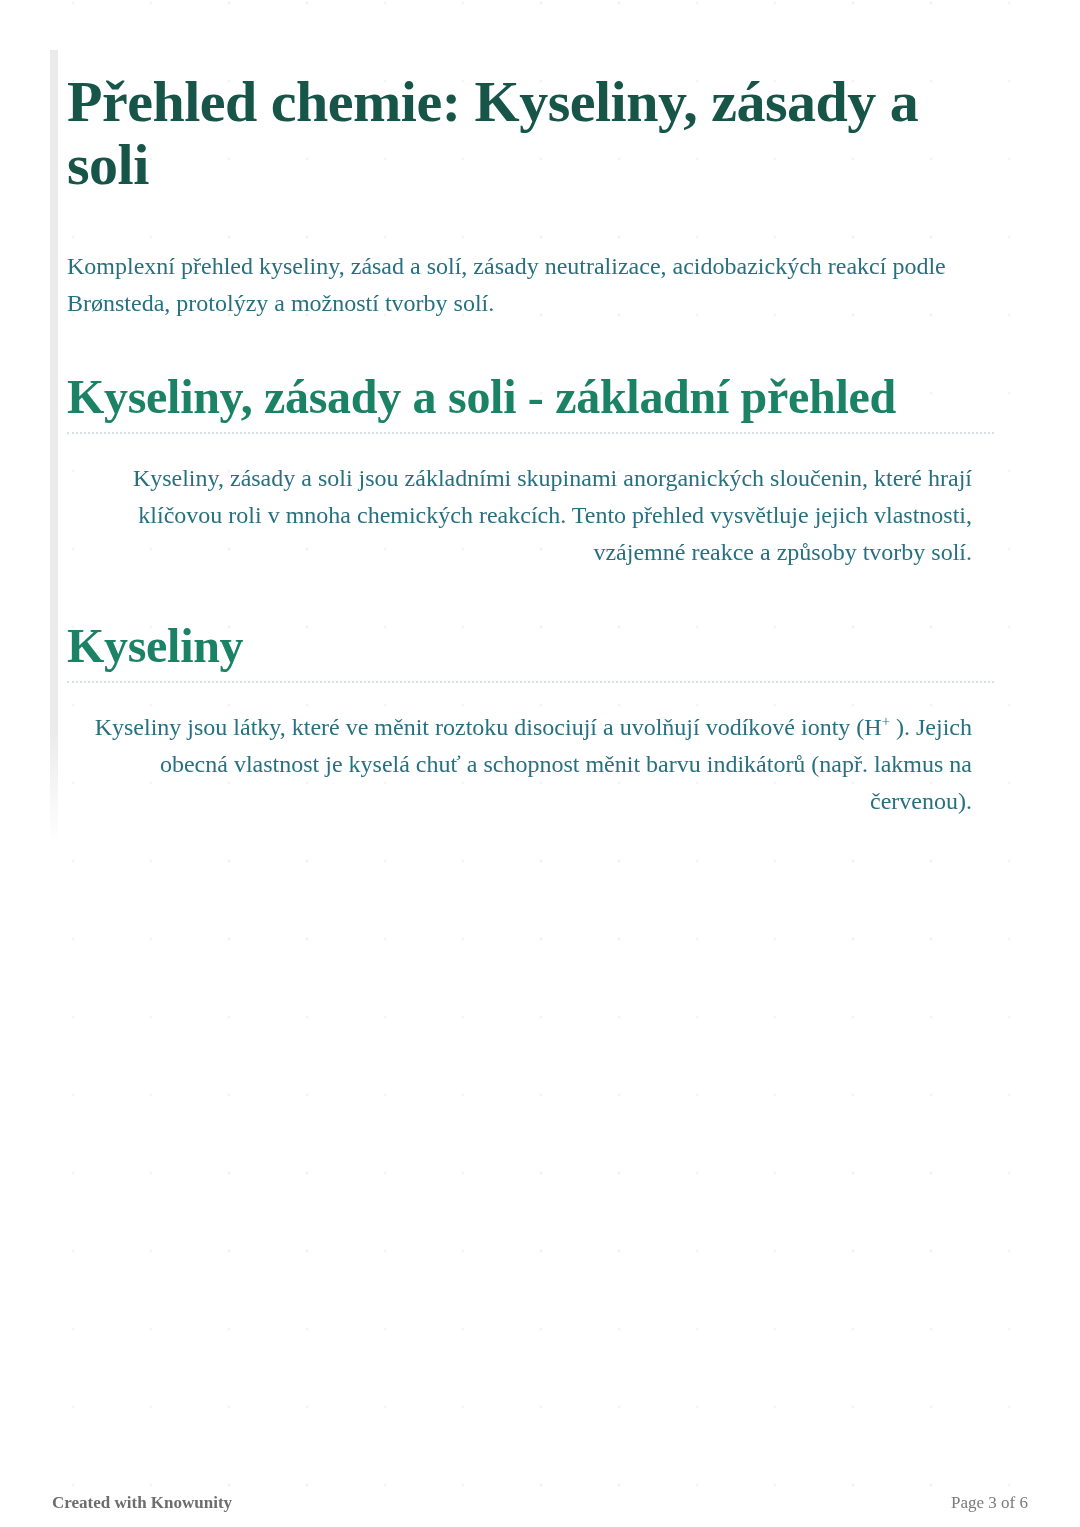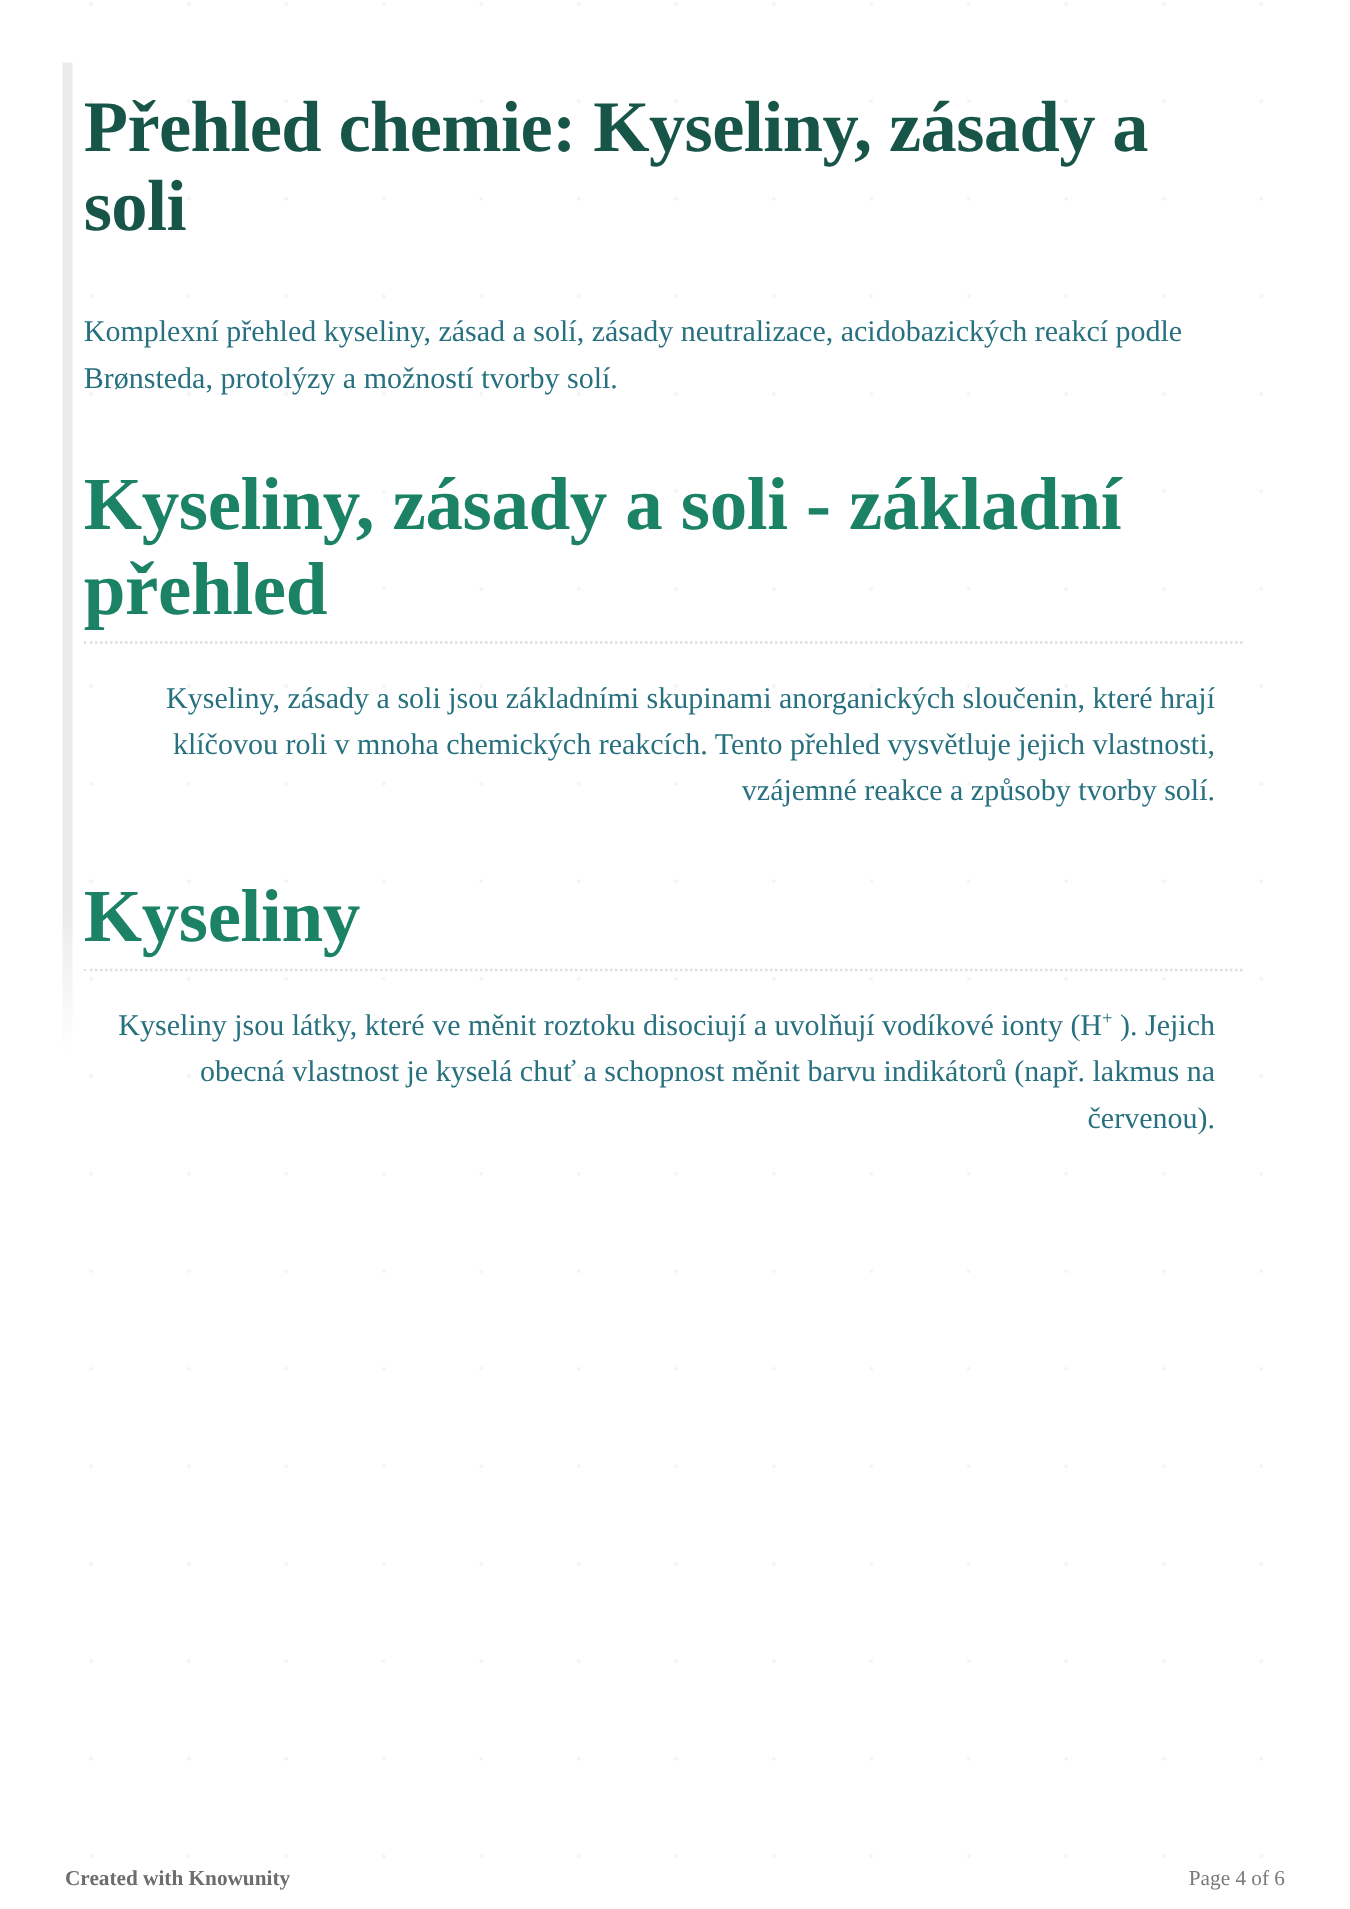--- a/index.html
+++ b/index.html
@@ -41,21 +41,21 @@
   }
   .lead {
     margin: 52px 0 0 0;
     font-size: 24px;
     line-height: 37px;
     color: #26707f;
     max-width: 905px;
   }
   .section-heading {
     margin: 48px 0 0 0;
-    font-size: 60px;
+    font-size: 48px;
     line-height: 1.12;
     font-weight: bold;
     letter-spacing: -0.3px;
     color: #1b8265;
     border-bottom: 2px dotted #d8e0e3;
     padding-bottom: 8px;
   }
   .body-paragraph {
     margin: 26px 0 0 0;
     font-size: 24px;
@@ -102,14 +102,14 @@
 
   <p class="body-paragraph">Kyseliny, zásady a soli jsou základními skupinami anorganických sloučenin, které hrají klíčovou roli v mnoha chemických reakcích. Tento přehled vysvětluje jejich vlastnosti, vzájemné reakce a způsoby tvorby solí.</p>
 
   <h2 class="section-heading">Kyseliny</h2>
 
   <p class="body-paragraph"><span>Kyseliny jsou látky, které ve měnit roztoku disociují a uvolňují vodíkové ionty (H</span><sup>+</sup><span> ). Jejich obecná vlastnost je kyselá chuť a schopnost měnit barvu indikátorů (např. lakmus na červenou).</span></p>
 </main>
 
 <footer class="page-footer">
   <span class="footer-left">Created with Knowunity</span>
-  <span class="footer-right">Page 4 of 6</span>
+  <span class="footer-right">Page 3 of 6</span>
 </footer>
 
 </body></html>

